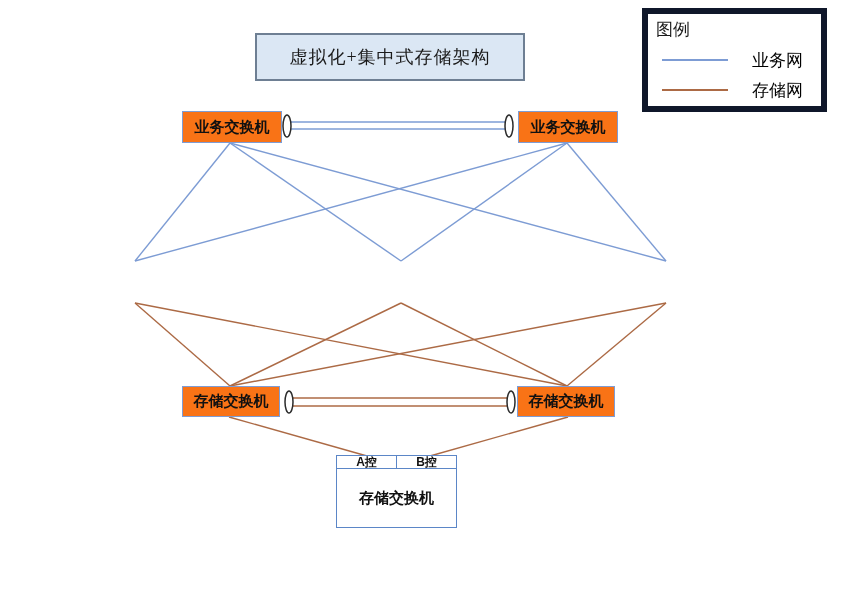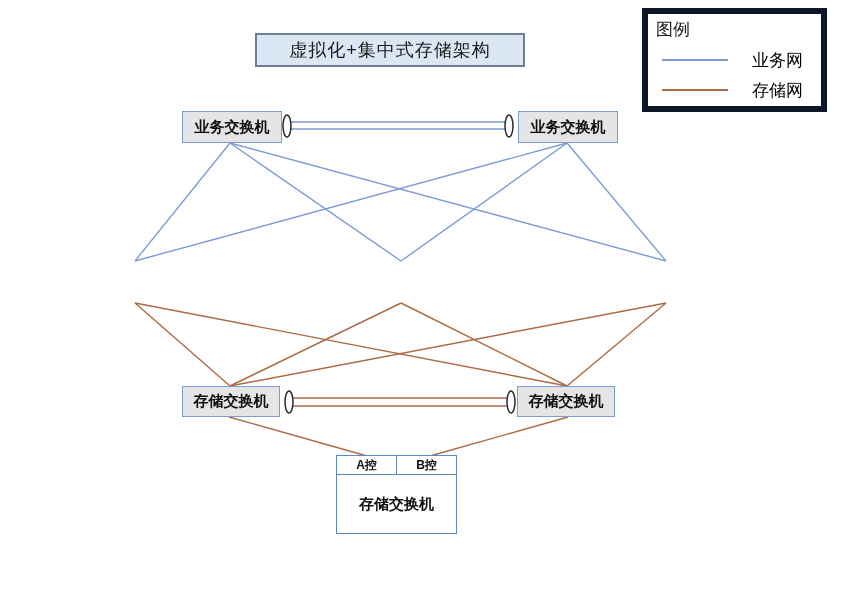--- a/index.html
+++ b/index.html
@@ -30,38 +30,38 @@
     color: #1a1a1a;
     background: #dbe7f4;
     border: 2px solid #6e7f93;
     box-sizing: border-box;
   }
   .node {
     position: absolute;
     display: flex;
     align-items: center;
     justify-content: center;
-    background: #e5e5e5;
+    background: #f97316;
     border: 1.5px solid #7e9cd4;
     box-sizing: border-box;
     font-size: 15px;
     font-weight: bold;
     color: #111111;
     white-space: nowrap;
     z-index: 2;
   }
   .array {
     position: absolute;
     z-index: 2;
     box-sizing: border-box;
   }
   .ctrl-row {
     display: flex;
     width: 100%;
-    height: 20px;
+    height: 14px;
     box-sizing: border-box;
   }
   .ctrl {
     flex: 1;
     display: flex;
     align-items: center;
     justify-content: center;
     background: #ffffff;
     border: 1.5px solid #5b86c7;
     box-sizing: border-box;
@@ -140,21 +140,21 @@
       <line x1="293" y1="398" x2="508" y2="398" stroke="#ac6a45" stroke-width="1.4"></line>
       <line x1="293" y1="406" x2="508" y2="406" stroke="#ac6a45" stroke-width="1.4"></line>
       <line x1="229" y1="417" x2="367" y2="456" stroke="#ac6a45" stroke-width="1.4"></line>
       <line x1="568" y1="417" x2="430" y2="456" stroke="#ac6a45" stroke-width="1.4"></line>
       <ellipse cx="287" cy="126" rx="4" ry="11" fill="#ffffff" stroke="#2b2b2b" stroke-width="1.5"></ellipse>
       <ellipse cx="509" cy="126" rx="4" ry="11" fill="#ffffff" stroke="#2b2b2b" stroke-width="1.5"></ellipse>
       <ellipse cx="289" cy="402" rx="4" ry="11" fill="#ffffff" stroke="#2b2b2b" stroke-width="1.5"></ellipse>
       <ellipse cx="511" cy="402" rx="4" ry="11" fill="#ffffff" stroke="#2b2b2b" stroke-width="1.5"></ellipse>
     </svg>
 
-  <div class="title-box" style="left: 255px; top: 33px; width: 270px; height: 34px;">虚拟化+集中式存储架构</div>
+  <div class="title-box" style="left: 255px; top: 33px; width: 270px; height: 48px; font-family: Liberation Serif, serif;">虚拟化+集中式存储架构</div>
 
   <div class="legend">
     <div class="legend-title">图例</div>
     <div class="legend-row">
       <span class="legend-line" style="background: rgb(125, 156, 212);"></span>
       <span class="legend-label">业务网</span>
     </div>
     <div class="legend-row">
       <span class="legend-line" style="background: rgb(172, 106, 69);"></span>
       <span class="legend-label">存储网</span>

